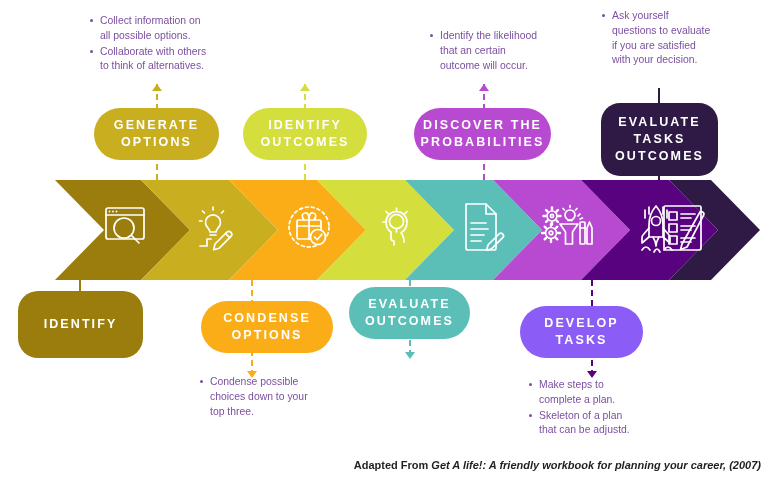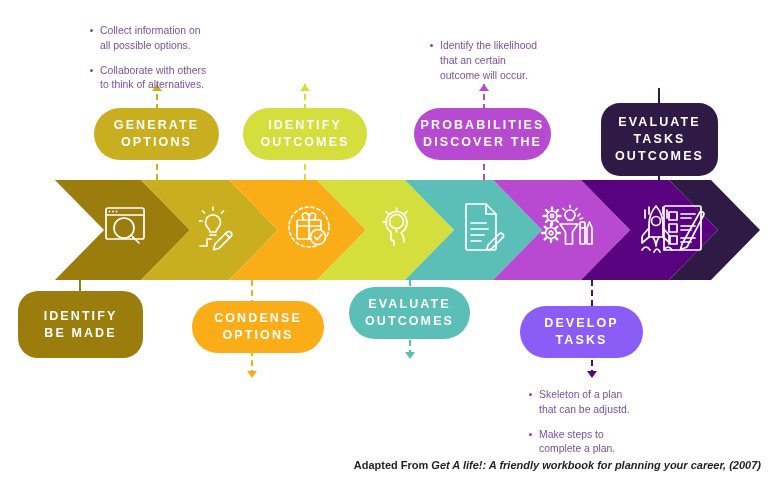--- a/index.html
+++ b/index.html
@@ -23,21 +23,21 @@
     box-sizing:border-box;padding:4px 8px;
     font-size:12.5px;
   }
   .pill span{display:block;width:100%;}
 
   
   .notes{
     position:absolute;color:#7b4fa0;font-size:10.4px;line-height:1.42;
   }
   .notes ul{margin:0;padding:0;list-style:none;}
-  .notes li{position:relative;padding-left:10px;margin:10px 0 1px 0;}
+  .notes li{position:relative;padding-left:10px;margin:0 0 1px 0;}
   .notes li:before{
     content:"";position:absolute;left:0;top:5px;width:3px;height:3px;
     border-radius:50%;background:#7b4fa0;
   }
 
   
   #band{position:absolute;left:0;top:178px;width:773px;height:104px;}
 
   
   #footer{
@@ -80,39 +80,44 @@
     </ul>
   </div>
 
 
   <div class="notes" style="left:430px;top:29px;width:108px;">
     <ul>
       <li>Identify the likelihood that an certain outcome will occur.</li>
     </ul>
   </div>
 
+  <div class="notes" style="left:602px;top:9px;width:112px;">
+    <ul>
+      <li>Ask yourself questions to evaluate if you are satisfied with your decision.</li>
+    </ul>
+  </div>
 
   <div class="pill" style="left:94px;top:108px;width:125px;height:52px;background:#c9ae20;border-radius:26px;">
     <div>
       <span>GENERATE</span>
       <span>OPTIONS</span>
     </div>
   </div>
 
   <div class="pill" style="left:243px;top:108px;width:124px;height:52px;background:#d4de3c;border-radius:26px;">
     <div>
       <span>IDENTIFY</span>
       <span>OUTCOMES</span>
     </div>
   </div>
 
   <div class="pill" style="left:414px;top:108px;width:137px;height:52px;background:#b74ad1;border-radius:26px;">
     <div>
+      <span>DISCOVER THE</span>
       <span>PROBABILITIES</span>
-      <span>DISCOVER THE</span>
     </div>
   </div>
 
   <div class="pill" style="left:601px;top:103px;width:117px;height:73px;background:#2e1a45;border-radius:19px;">
     <div>
       <span>EVALUATE</span>
       <span>TASKS</span>
       <span>OUTCOMES</span>
     </div>
   </div>
@@ -256,51 +261,55 @@
         <line x1="17" y1="36" x2="27" y2="36"></line>
         <path d="M18,38 L36,6 a2.6,2.6 0 0,1 4,2.3 L23,41 L16.5,43.5 Z"></path>
       </g>
 
     </g>
   </svg>
 
   <div class="pill" style="left:18px;top:291px;width:125px;height:67px;background:#9a7d0d;border-radius:20px;">
     <div>
       <span>IDENTIFY</span>
-      <span>BE MADE</span>
-    </div>
-  </div>
-
-  <div class="pill" style="left:192px;top:301px;width:132px;height:52px;background:#fbad18;border-radius:26px;">
+    </div>
+  </div>
+
+  <div class="pill" style="left:201px;top:301px;width:132px;height:52px;background:#fbad18;border-radius:26px;">
     <div>
       <span>CONDENSE</span>
       <span>OPTIONS</span>
     </div>
   </div>
 
   <div class="pill" style="left:349px;top:287px;width:121px;height:52px;background:#5bbfb8;border-radius:26px;">
     <div>
       <span>EVALUATE</span>
       <span>OUTCOMES</span>
     </div>
   </div>
 
   <div class="pill" style="left:520px;top:306px;width:123px;height:52px;background:#8b5cf6;border-radius:26px;">
     <div>
       <span>DEVELOP</span>
       <span>TASKS</span>
     </div>
   </div>
 
+  <div class="notes" style="left:200px;top:375px;width:112px;">
+    <ul>
+      <li>Condense possible choices down to your top three.</li>
+    </ul>
+  </div>
 
 
   <div class="notes" style="left:529px;top:378px;width:110px;">
     <ul>
+      <li>Make steps to complete a plan.</li>
       <li>Skeleton of a plan that can be adjustd.</li>
-      <li>Make steps to complete a plan.</li>
     </ul>
   </div>
 
   <div id="footer">
     <span>Adapted From </span><span class="it">Get A life!: A friendly workbook for planning your career, (2007)</span>
   </div>
 
 </div>
 
 </body></html>

